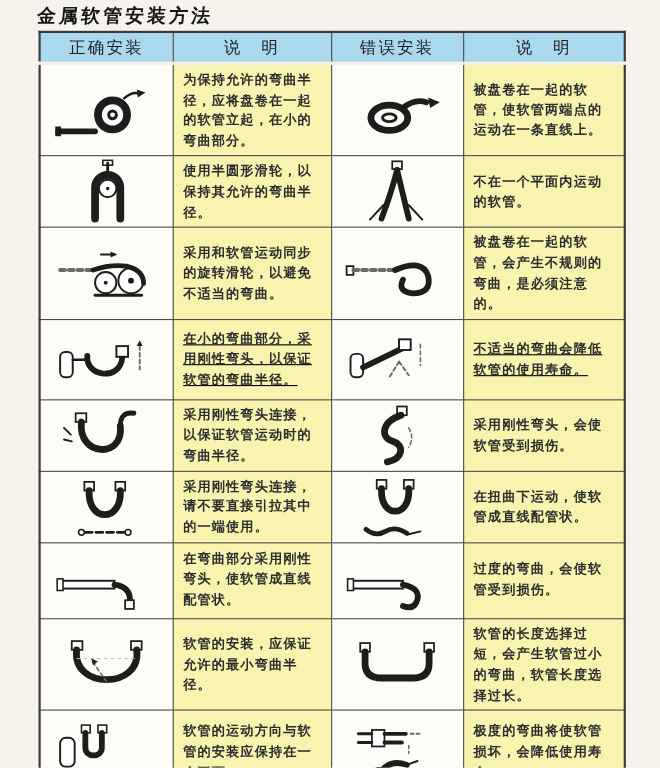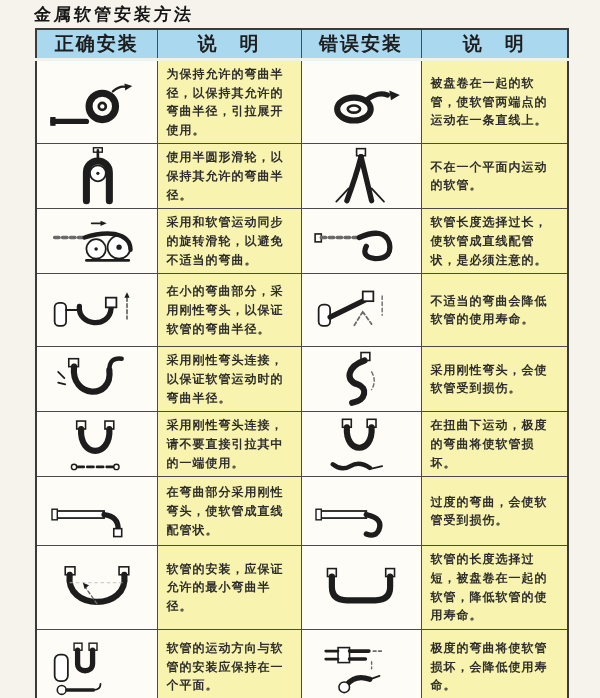--- a/index.html
+++ b/index.html
@@ -14,21 +14,21 @@
     font-size:17px;font-weight:bold;color:#161616;
     letter-spacing:3px;transform:skewX(-5deg);
   }
   table.grid{
     position:absolute;left:35px;top:28px;width:532px;
     border-collapse:collapse;table-layout:fixed;
     background:#fdfcf7;border:2px solid #3b3b3b;
   }
   th{
     background:var(--header-blue,#a9d8ef);
-    font-size:19px;font-weight:bold;color:#1e1e1e;
+    font-size:15px;font-weight:normal;color:#1e1e1e;
     height:24px;letter-spacing:2px;text-align:center;
     border:1px solid #4a4a4a;border-bottom:3px solid #f4f1e8;
   }
   td{border:1px solid #4a4a4a;vertical-align:middle;}
   td.img{background:#fdfcf7;text-align:center;}
   td.desc{
     background:var(--note-yellow,#f8f3ae);
     font-size:12px;font-weight:bold;color:#2d2d2d;
     line-height:1.55;letter-spacing:1px;padding:4px 8px 4px 9px;
     text-align:left;
@@ -60,21 +60,21 @@
         <tr style="height: 73px;">
           <td class="img"><span><svg class="illus" viewBox="0 0 112 68" xmlns="http://www.w3.org/2000/svg">
                 <path d="M6 56 H44" fill="none" stroke="#1d1d1d" stroke-linecap="round" stroke-width="6"></path>
                 <rect x="3" y="51" width="6" height="10" fill="#1d1d1d"></rect>
                 <circle cx="62" cy="39" r="15" fill="none" stroke="#1d1d1d" stroke-linecap="round" stroke-width="8"></circle>
                 <circle cx="62" cy="39" r="4" fill="none" stroke="#1d1d1d" stroke-linecap="round" stroke-width="3"></circle>
                 <path d="M74 22 q8 -7 15 -5" fill="none" stroke="#1d1d1d" stroke-linecap="round" stroke-width="2.5"></path>
                 <path d="M87 13 l9 3 -8 5 z" fill="#1d1d1d"></path>
               </svg></span></td>
           <td class="desc">
-            <div>为保持允许的弯曲半径，以保持其允许的弯曲半径，引拉展开使用。</div>
+            <div>为保持允许的弯曲半径，应将盘卷在一起的软管立起，在小的弯曲部分。</div>
           </td>
           <td class="img"><span><svg class="illus" viewBox="0 0 112 68" xmlns="http://www.w3.org/2000/svg">
                 <ellipse cx="48" cy="42" rx="19" ry="13" fill="none" stroke="#1d1d1d" stroke-linecap="round" stroke-width="7"></ellipse>
                 <ellipse cx="48" cy="42" rx="7" ry="4" fill="none" stroke="#1d1d1d" stroke-linecap="round" stroke-width="3"></ellipse>
                 <path d="M62 32 Q74 22 86 26" fill="none" stroke="#1d1d1d" stroke-linecap="round" stroke-width="6"></path>
                 <path d="M88 21 l12 5 -10 6 z" fill="#1d1d1d"></path>
               </svg></span></td>
           <td class="desc">
             <div>被盘卷在一起的软管，使软管两端点的运动在一条直线上。</div>
           </td>
@@ -115,24 +115,24 @@
               </svg></span></td>
           <td class="desc">
             <div>采用和软管运动同步的旋转滑轮，以避免不适当的弯曲。</div>
           </td>
           <td class="img"><span><svg class="illus" viewBox="0 0 112 68" xmlns="http://www.w3.org/2000/svg">
                 <rect x="4" y="26" width="7" height="9" fill="none" stroke="#1d1d1d" stroke-linecap="round" stroke-width="1.8"></rect>
                 <path d="M11 30 H54" fill="none" stroke="#6a6a6a" stroke-linecap="round" stroke-width="4" stroke-dasharray="5 4"></path>
                 <path d="M54 30 Q82 18 88 36 Q92 54 72 54 Q56 52 62 40" fill="none" stroke="#1d1d1d" stroke-linecap="round" stroke-width="6"></path>
               </svg></span></td>
           <td class="desc">
-            <div>软管长度选择过长，使软管成直线配管状，是必须注意的。</div>
-          </td>
-        </tr>
-        <tr style="height: 73px;">
+            <div>被盘卷在一起的软管，会产生不规则的弯曲，是必须注意的。</div>
+          </td>
+        </tr>
+        <tr style="height: 73px; text-decoration: underline;">
           <td class="img"><span><svg class="illus" viewBox="0 0 112 68" xmlns="http://www.w3.org/2000/svg">
                 <rect x="8" y="26" rx="5" width="13" height="26" fill="#fff" stroke="#1d1d1d" stroke-width="2"></rect>
                 <path d="M21 34 h13" fill="none" stroke="#1d1d1d" stroke-linecap="round" stroke-width="2.5"></path>
                 <path d="M36 30 C34 52 70 56 72 32" fill="none" stroke="#1d1d1d" stroke-linecap="round" stroke-width="6"></path>
                 <rect x="66" y="20" width="12" height="11" fill="#fff" stroke="#1d1d1d" stroke-width="2"></rect>
                 <path d="M90 20 v24" fill="none" stroke="#6a6a6a" stroke-linecap="round" stroke-width="2" stroke-dasharray="4 3"></path>
                 <path d="M90 14 l-3 6 h6 z" fill="#1d1d1d"></path>
               </svg></span></td>
           <td class="desc">
             <div>在小的弯曲部分，采用刚性弯头，以保证软管的弯曲半径。</div>
@@ -180,24 +180,24 @@
             <div>采用刚性弯头连接，请不要直接引拉其中的一端使用。</div>
           </td>
           <td class="img"><span><svg class="illus" viewBox="0 0 112 68" xmlns="http://www.w3.org/2000/svg">
                 <rect x="35" y="6" width="10" height="9" fill="none" stroke="#1d1d1d" stroke-linecap="round" stroke-width="1.8"></rect>
                 <rect x="63" y="6" width="10" height="9" fill="none" stroke="#1d1d1d" stroke-linecap="round" stroke-width="1.8"></rect>
                 <path d="M40 15 C38 46 70 46 68 15" fill="none" stroke="#1d1d1d" stroke-linecap="round" stroke-width="7"></path>
                 <path d="M24 57 q10 8 20 2 q10 -6 22 2" fill="none" stroke="#1d1d1d" stroke-linecap="round" stroke-width="5"></path>
                 <path d="M68 62 l12 -3" fill="none" stroke="#1d1d1d" stroke-linecap="round" stroke-width="2"></path>
               </svg></span></td>
           <td class="desc">
-            <div>在扭曲下运动，极度的弯曲将使软管损坏。</div>
-          </td>
-        </tr>
-        <tr style="height: 69px;">
+            <div>在扭曲下运动，使软管成直线配管状。</div>
+          </td>
+        </tr>
+        <tr style="height: 69px; font-family: Liberation Mono, monospace;">
           <td class="img"><span><svg class="illus" viewBox="0 0 112 68" xmlns="http://www.w3.org/2000/svg">
                 <rect x="10" y="34" width="54" height="8" fill="#fff" stroke="#1d1d1d" stroke-width="2"></rect>
                 <rect x="5" y="32" width="6" height="12" fill="#fff" stroke="#1d1d1d" stroke-width="1.6"></rect>
                 <path d="M64 38 Q80 40 80 54" fill="none" stroke="#1d1d1d" stroke-linecap="round" stroke-width="6"></path>
                 <rect x="75" y="54" width="9" height="9" fill="#fff" stroke="#1d1d1d" stroke-width="1.8"></rect>
               </svg></span></td>
           <td class="desc">
             <div>在弯曲部分采用刚性弯头，使软管成直线配管状。</div>
           </td>
           <td class="img"><span><svg class="illus" viewBox="0 0 112 68" xmlns="http://www.w3.org/2000/svg">
@@ -220,21 +220,21 @@
               </svg></span></td>
           <td class="desc">
             <div>软管的安装，应保证允许的最小弯曲半径。</div>
           </td>
           <td class="img"><span><svg class="illus" viewBox="0 0 112 68" xmlns="http://www.w3.org/2000/svg">
                 <rect x="18" y="12" width="10" height="9" fill="none" stroke="#1d1d1d" stroke-linecap="round" stroke-width="1.8"></rect>
                 <rect x="84" y="12" width="10" height="9" fill="none" stroke="#1d1d1d" stroke-linecap="round" stroke-width="1.8"></rect>
                 <path d="M23 21 V33 Q23 48 40 48 H72 Q89 48 89 33 V21" fill="none" stroke="#1d1d1d" stroke-linecap="round" stroke-width="7"></path>
               </svg></span></td>
           <td class="desc">
-            <div>软管的长度选择过短，被盘卷在一起的软管，降低软管的使用寿命。</div>
+            <div>软管的长度选择过短，会产生软管过小的弯曲，软管长度选择过长。</div>
           </td>
         </tr>
         <tr style="height: 76px;">
           <td class="img"><span><svg class="illus" viewBox="0 0 112 68" xmlns="http://www.w3.org/2000/svg">
                 <rect x="8" y="20" rx="6" width="15" height="30" fill="#fff" stroke="#1d1d1d" stroke-width="2"></rect>
                 <rect x="30" y="7" width="9" height="8" fill="none" stroke="#1d1d1d" stroke-linecap="round" stroke-width="1.6"></rect>
                 <rect x="47" y="7" width="9" height="8" fill="none" stroke="#1d1d1d" stroke-linecap="round" stroke-width="1.6"></rect>
                 <path d="M34 15 v15 c0 11 17 11 17 0 V15" fill="none" stroke="#1d1d1d" stroke-linecap="round" stroke-width="6"></path>
                 <circle cx="16" cy="60" r="5" fill="#fff" stroke="#1d1d1d" stroke-width="1.8"></circle>
                 <path d="M22 60 H52" fill="none" stroke="#1d1d1d" stroke-linecap="round" stroke-width="4"></path>

